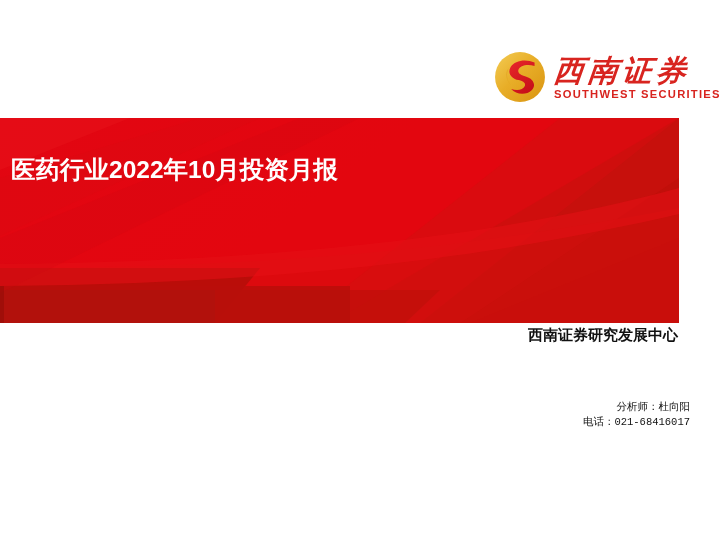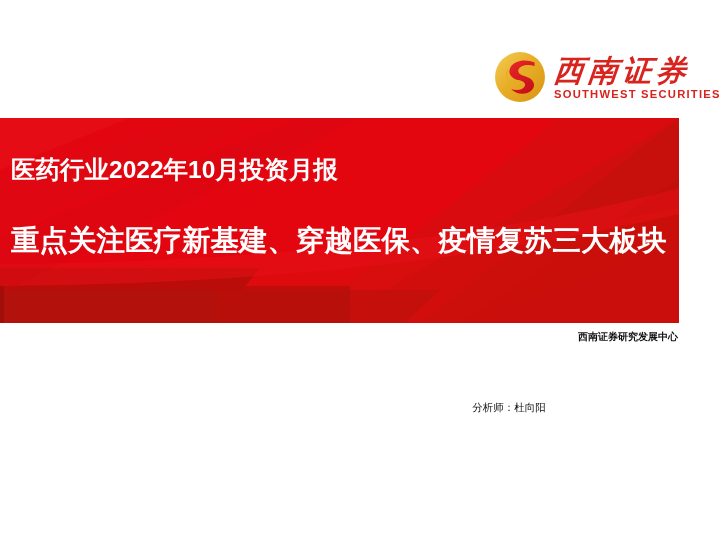--- a/index.html
+++ b/index.html
@@ -108,35 +108,35 @@
     letter-spacing: 0px;
   }
 
   
   .institution {
     position: absolute;
     left: 380px;
     top: 329px;
     width: 298px;
     text-align: right;
-    font-family: Liberation Serif, serif;
-    font-size: 10px;
+    font-family: Liberation Mono, monospace;
+    font-size: 15px;
     line-height: 15px;
     font-weight: 700;
     color: #111111;
   }
 
   
   .contact {
     position: absolute;
-    left: 360px;
+    left: 392px;
     top: 400px;
     width: 298px;
-    text-align: center;
-    font-family: Liberation Sans, sans-serif;
+    text-align: right;
+    font-family: Liberation Mono, monospace;
     font-size: 10.5px;
     line-height: 15.2px;
     color: #111111;
   }
   .contact div { white-space: nowrap; }
 </style>
 </head>
 <body>
 
 <div class="slide">
@@ -199,25 +199,25 @@
 
       <polygon points="0,0 130,0 0,52" fill="#E8121A" opacity="0.5"></polygon>
       <polygon points="0,60 200,0 260,0 0,118" fill="#D90C12" opacity="0.35"></polygon>
       <polygon points="0,120 300,0 360,0 0,175" fill="#CE0A10" opacity="0.22"></polygon>
 
       <rect x="0" y="168" width="4" height="37" fill="#8E0B05" opacity="0.5"></rect>
     </svg>
 
     <div class="banner-text">
       <div class="banner-title">医药行业2022年10月投资月报</div>
-      <div class="banner-subtitle">重点关注医疗新基建、穿越医保、疫情复苏三大板块</div>
     </div>
   </div>
 
   <div class="institution">
     <div>西南证券研究发展中心</div>
   </div>
 
   <div class="contact">
     <div>分析师：杜向阳</div>
+    <div>电话：021-68416017</div>
   </div>
 
 </div>
 
 </body></html>

